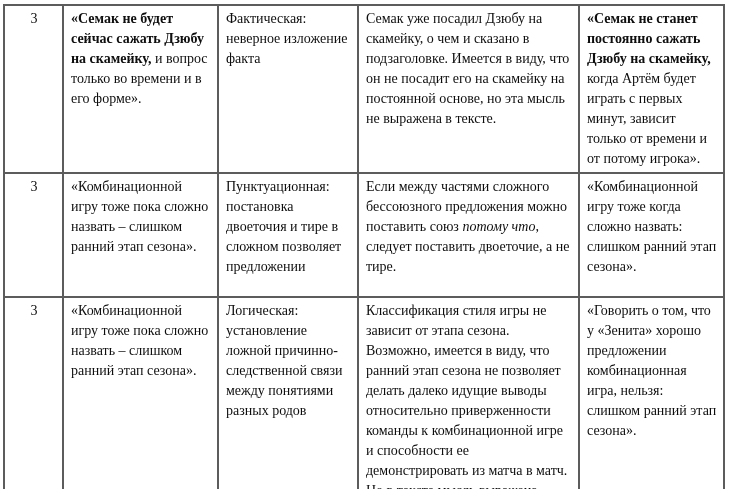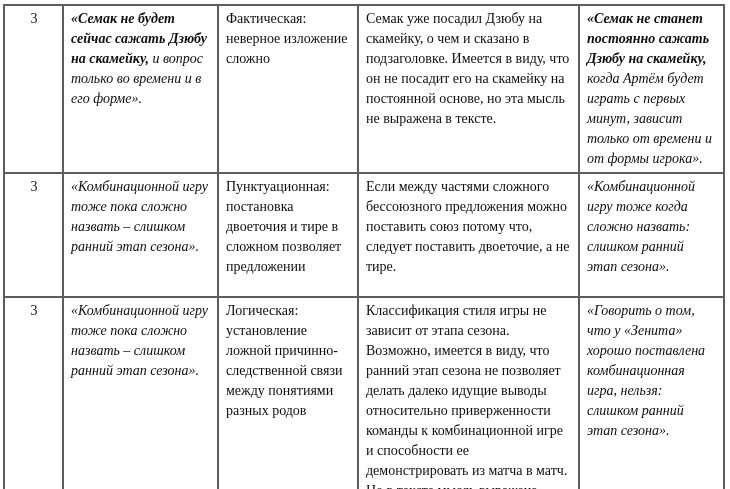--- a/index.html
+++ b/index.html
@@ -19,21 +19,21 @@
   }
   table.doc-table td{
     border:2px solid #5c5c5c;
     vertical-align:top;
     padding:3px 6px 3px 7px;
     font-size:14px;
     line-height:20px;
     word-wrap:break-word;
   }
   td.cell-num{text-align:center;padding-left:2px;padding-right:2px;}
-  td.cell-italic{font-style:italic;}
+  td.cell-italic{}
   td.lh-narrow{line-height:16px;}
   tr.row-1{height:160px;}
   tr.row-2{height:124px;}
   tr.row-3{height:184px;}
 </style>
 </head>
 <body>
 
 <div class="page">
   <table class="doc-table">
@@ -41,33 +41,33 @@
       <col style="width:59px">
       <col style="width:155px">
       <col style="width:140px">
       <col style="width:221px">
       <col style="width:145px">
     </colgroup>
     <tbody>
       <tr class="row-1">
         <td class="cell-num">3</td>
         <td class="cell-italic"><span style="font-weight: bold;">«Семак не будет сейчас сажать Дзюбу на скамейку,</span><span> и вопрос только во времени и в его форме».</span></td>
-        <td>Фактическая: неверное изложение сложно</td>
+        <td>Фактическая: неверное изложение факта</td>
         <td><span>Семак уже посадил Дзюбу на скамейку, о чем и сказано в подзаголовке. Имеется в виду, что он не посадит его на скамейку на постоянной основе, но эта мысль не выражена в тексте.</span></td>
-        <td class="cell-italic"><span style="font-weight: bold;">«Семак не станет постоянно сажать Дзюбу на скамейку,</span><span> когда Артём будет играть с первых минут, зависит только от времени и от формы игрока».</span></td>
+        <td class="cell-italic"><span style="font-weight: bold;">«Семак не станет постоянно сажать Дзюбу на скамейку,</span><span> когда Артём будет играть с первых минут, зависит только от времени и от потому игрока».</span></td>
       </tr>
       <tr class="row-2">
         <td class="cell-num">3</td>
         <td class="cell-italic"><span>«Комбинационной игру тоже пока сложно назвать – слишком ранний этап сезона».</span></td>
         <td>Пунктуационная: постановка двоеточия и тире в сложном позволяет предложении</td>
-        <td class="lh-narrow"><span>Если между частями сложного бессоюзного предложения можно поставить союз </span><span style="">потому что</span><span>, следует поставить двоеточие, а не тире.</span></td>
+        <td class="lh-narrow"><span>Если между частями сложного бессоюзного предложения можно поставить союз </span><span style="font-style: italic;">потому что</span><span>, следует поставить двоеточие, а не тире.</span></td>
         <td class="cell-italic lh-narrow"><span>«Комбинационной игру тоже когда сложно назвать: слишком ранний этап сезона».</span></td>
       </tr>
       <tr class="row-3">
         <td class="cell-num">3</td>
         <td class="cell-italic"><span>«Комбинационной игру тоже пока сложно назвать – слишком ранний этап сезона».</span></td>
         <td>Логическая: установление ложной причинно-следственной связи между понятиями разных родов</td>
         <td class="lh-narrow"><span>Классификация стиля игры не зависит от этапа сезона. Возможно, имеется в виду, что ранний этап сезона не позволяет делать далеко идущие выводы относительно приверженности команды к комбинационной игре и способности ее демонстрировать из матча в матч. Но в тексте мысль выражена нелогично.</span></td>
-        <td class="cell-italic lh-narrow"><span>«Говорить о том, что у «Зенита» хорошо поставлена комбинационная игра, нельзя: слишком ранний этап сезона».</span></td>
+        <td class="cell-italic lh-narrow"><span>«Говорить о том, что у «Зенита» хорошо предложении комбинационная игра, нельзя: слишком ранний этап сезона».</span></td>
       </tr>
     </tbody>
   </table>
 </div>
 
 </body></html>

